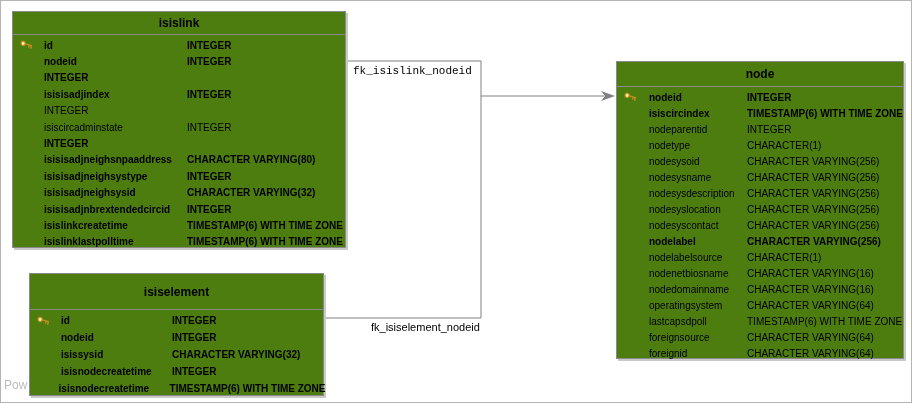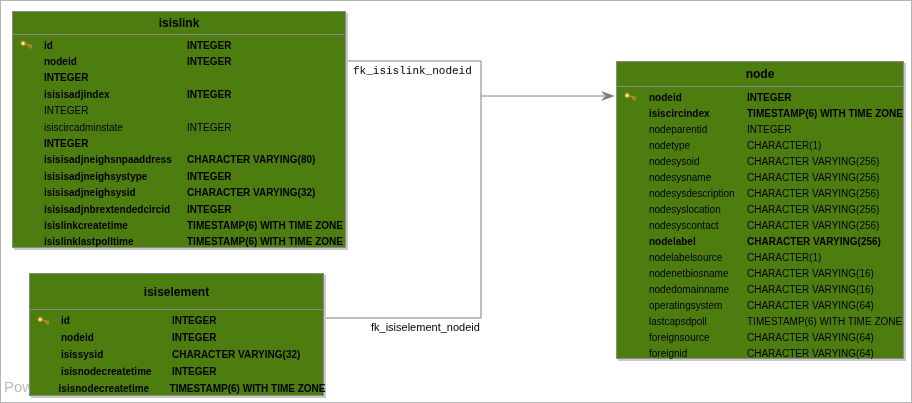--- a/index.html
+++ b/index.html
@@ -42,21 +42,21 @@
   .t2 .cell.name{width:98px;}
 
   
   #rel-svg{position:absolute;left:0;top:0;z-index:1;}
   .fk-label{position:absolute;font-size:11px;color:#000;z-index:1;
             white-space:nowrap;}
   #fk-label-0{left:352px;top:64px;font-family:Liberation Mono, monospace;}
   #fk-label-1{left:338px;top:320px;margin-left:32px;}
 
   
-  #watermark{position:absolute;left:3px;top:377px;font-size:15px;
+  #watermark{position:absolute;left:3px;top:377px;font-size:12px;
              color:#bcbcbc;z-index:0;white-space:nowrap;}
 </style>
 </head>
 <body>
 
 <div id="canvas">
 
   <div id="watermark">Pow</div>
 
   <svg id="rel-svg" width="910" height="401">

